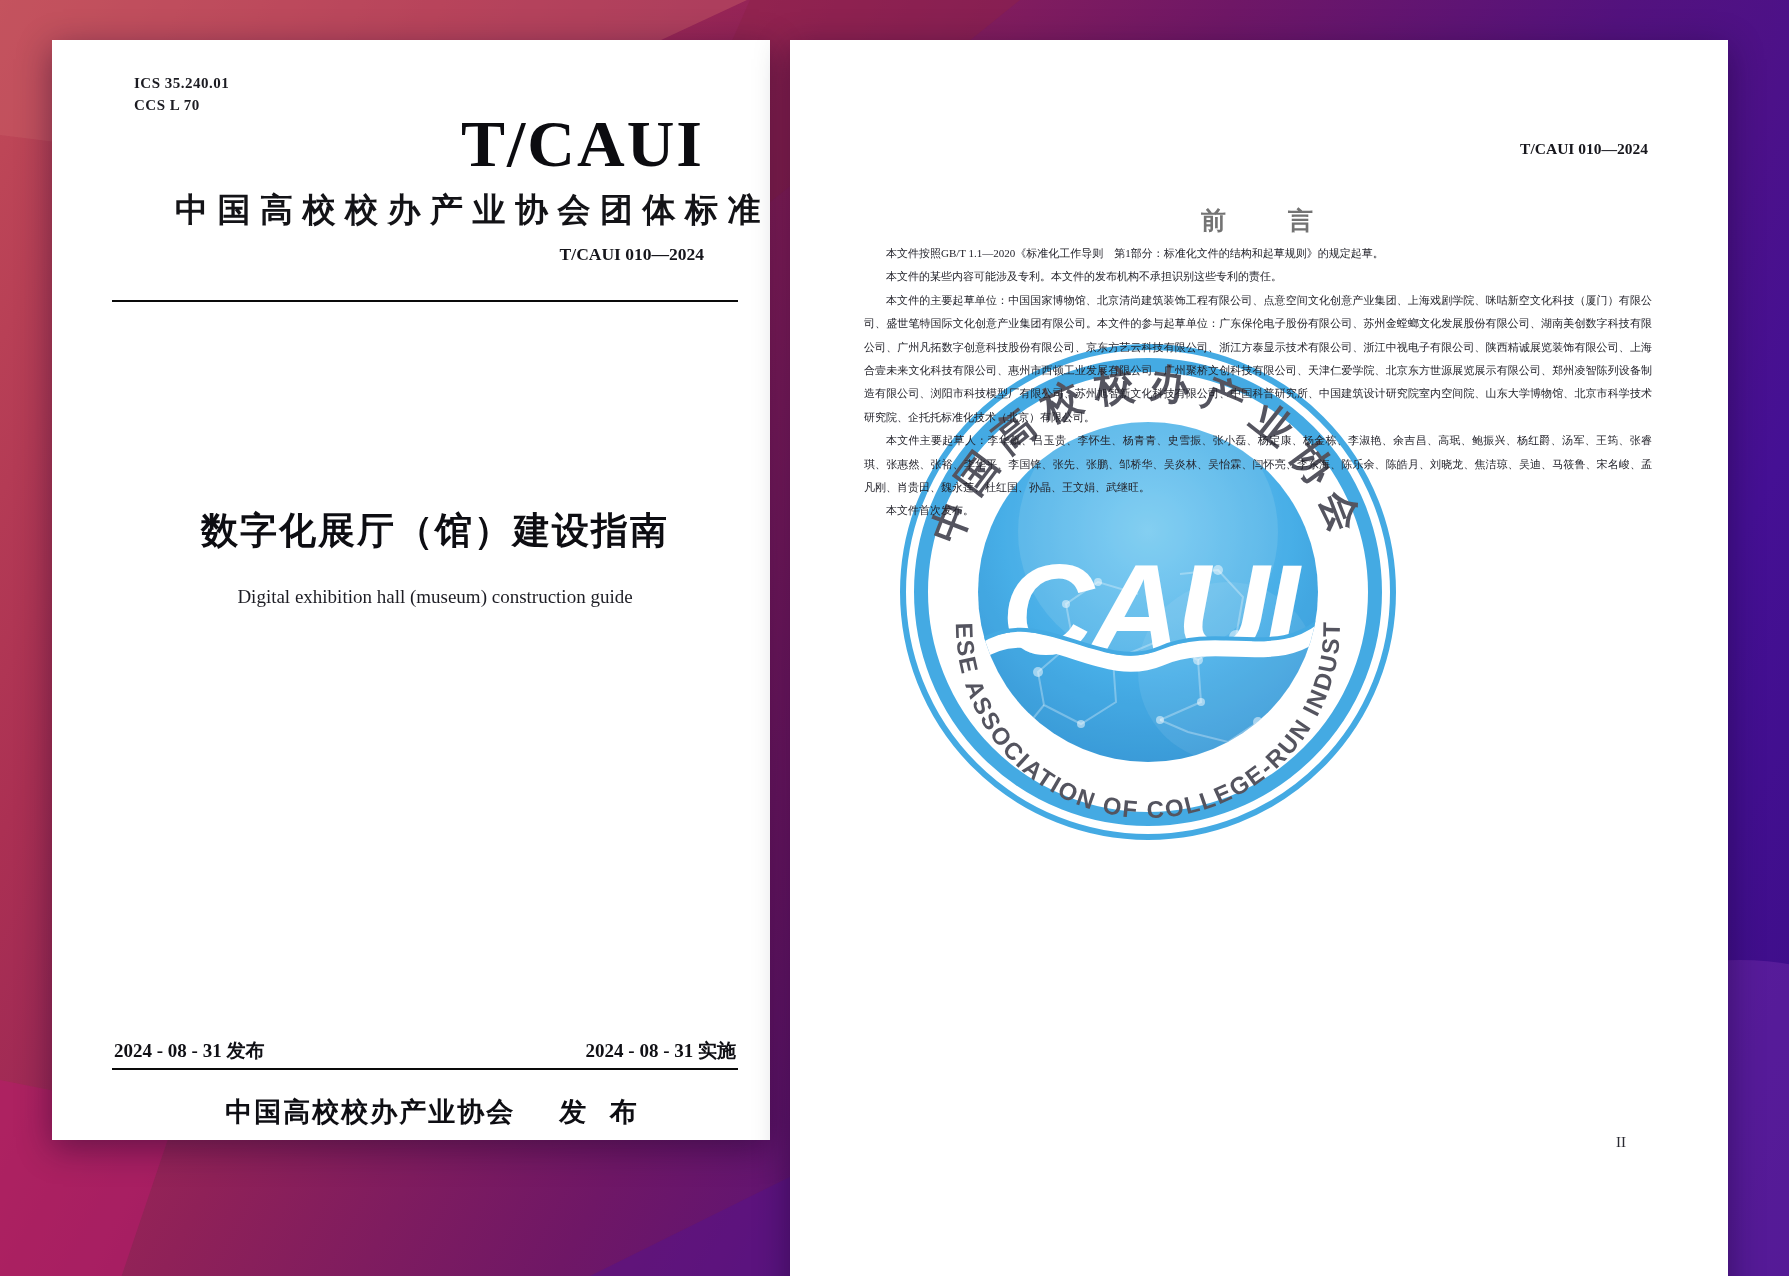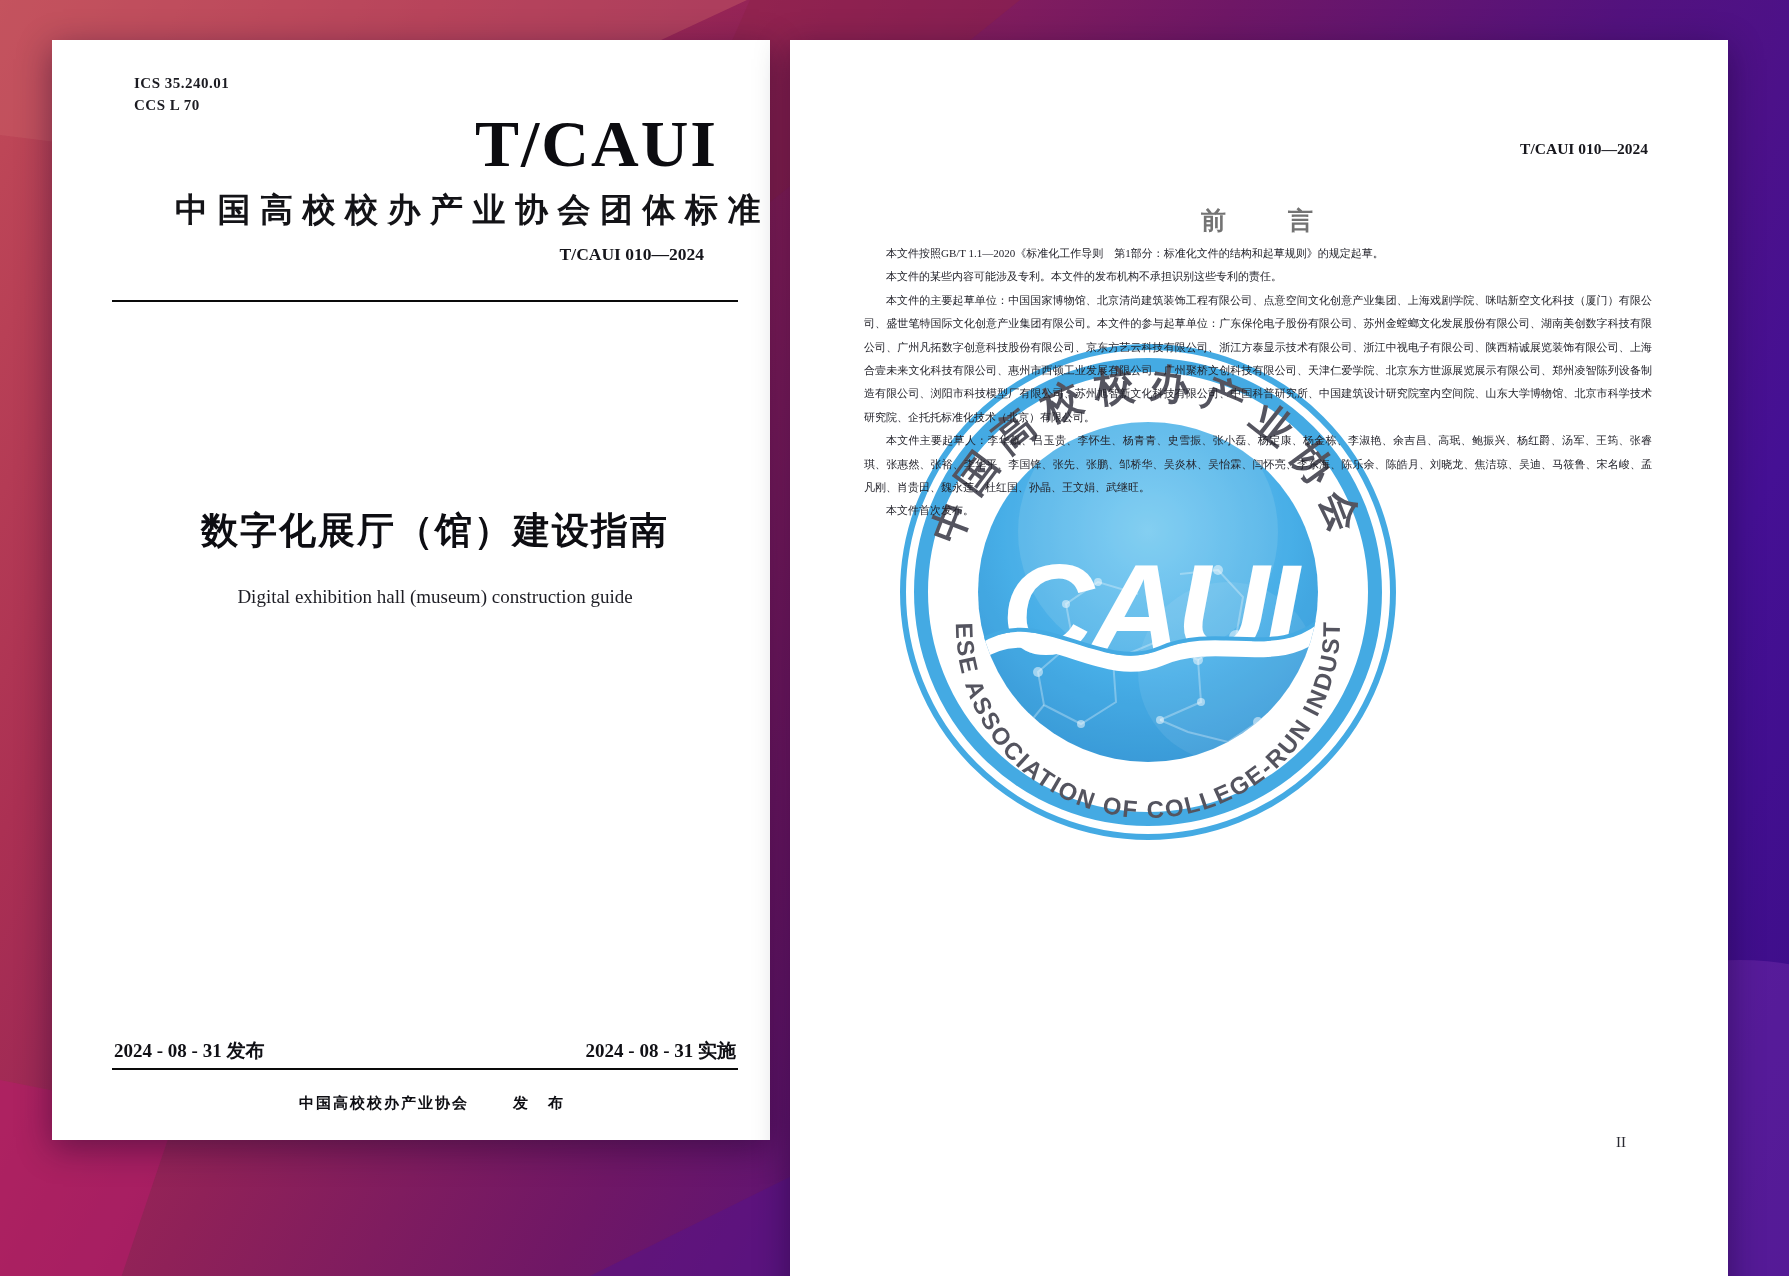--- a/index.html
+++ b/index.html
@@ -19,41 +19,41 @@
     clip-path:polygon(10% 100%,45% 0,90% 100%);}
   .shape-br{left:1460px;top:960px;width:560px;height:560px;background:#7b2fae;opacity:.4;border-radius:50%;}
 
   .page{position:absolute;background:#ffffff;box-shadow:0 8px 32px rgba(20,4,40,.45);}
   .page-left{left:52px;top:40px;width:718px;height:1100px;}
   .page-right{left:790px;top:40px;width:938px;height:1300px;}
 
   
   .ics-block{position:absolute;left:82px;top:32px;font-size:15px;font-weight:600;
     line-height:22px;color:#1c1c22;letter-spacing:.5px;}
-  .tcaui-big{position:absolute;left:0;right:0;top:66px;text-align:right;padding-right:52px;
+  .tcaui-big{position:absolute;left:0;right:0;top:66px;text-align:right;padding-right:66px;
     font-size:66px;font-weight:bold;color:#0c0c10;letter-spacing:2px;
     font-family:"Liberation Serif","DejaVu Serif",serif;}
   .std-line{position:absolute;left:0;right:0;top:148px;text-align:right;padding-left:12px;
     font-family:"Liberation Sans","DejaVu Sans",sans-serif;
     font-size:33px;font-weight:600;color:#131317;letter-spacing:9.5px;white-space:nowrap;}
   .doc-no-left{position:absolute;left:0;right:0;top:204px;text-align:right;padding-right:66px;
     font-size:17.5px;font-weight:600;color:#16161c;}
   .rule-top{position:absolute;left:60px;right:32px;top:260px;border-top:2.5px solid #0a0a0a;}
   .cover-title{position:absolute;left:0;right:0;top:466px;text-align:center;padding-left:48px;
     font-family:"Liberation Sans","DejaVu Sans",sans-serif;
     font-size:37px;font-weight:700;color:#0d0d12;letter-spacing:2px;}
   .cover-subtitle{position:absolute;left:0;right:0;top:546px;text-align:center;padding-left:48px;
     font-size:19px;color:#1d1d24;}
   .date-row{position:absolute;left:60px;right:32px;top:998px;height:30px;
     border-bottom:2.5px solid #0a0a0a;font-size:19px;font-weight:700;color:#101015;}
   .date-issue{position:absolute;left:2px;top:0;}
   .date-impl{position:absolute;right:2px;top:0;}
   .publisher-row{position:absolute;left:0;right:0;top:1054px;text-align:center;padding-left:48px;
     font-family:"Liberation Sans","DejaVu Sans",sans-serif;
-    font-size:15px;font-weight:700;color:#0e0e13;letter-spacing:2px;}
+    font-size:27px;font-weight:700;color:#0e0e13;letter-spacing:2px;}
   .publisher-row .pub-label{margin-left:44px;letter-spacing:8px;}
 
   
   .hdr-doc-no{position:absolute;right:80px;top:100px;font-size:15.5px;font-weight:600;color:#17171d;z-index:3;}
   .foreword-title{position:absolute;left:0;right:0;top:164px;text-align:center;
     font-family:"Liberation Sans","DejaVu Sans",sans-serif;
     font-size:25px;font-weight:700;color:#737373;letter-spacing:4px;z-index:3;}
   .body-text{position:absolute;left:74px;right:76px;top:202px;z-index:3;
     font-size:11px;line-height:23.4px;color:#23232b;text-align:justify;}
   .body-text p{margin:0;text-indent:2em;}

